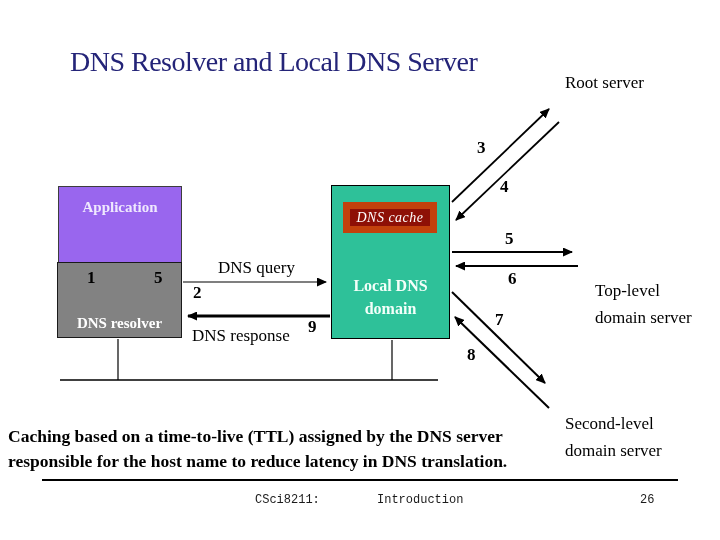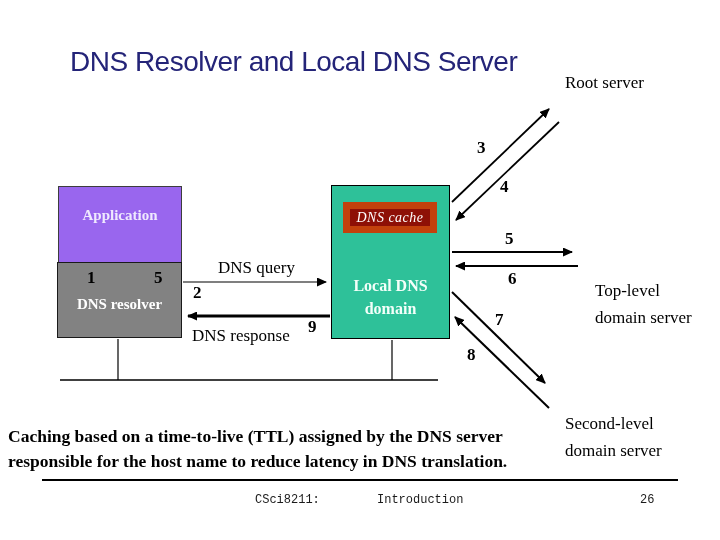--- a/index.html
+++ b/index.html
@@ -1,28 +1,28 @@
 <!DOCTYPE html>
 <html><head>
 <meta charset="utf-8">
 <style>
   html,body{margin:0;padding:0;background:#fff;}
   .slide{position:relative;width:720px;height:540px;background:#ffffff;overflow:hidden;
          font-family:"Liberation Serif",serif;}
 
-  .title{position:absolute;left:70px;top:46px;font-family:Liberation Sans, sans-serif;
+  .title{position:absolute;left:70px;top:46px;font-family:Liberation Serif, serif;
          font-size:28px;letter-spacing:-0.5px;color:#242478;white-space:nowrap;}
 
   svg.overlay{position:absolute;left:0;top:0;width:720px;height:540px;pointer-events:none;}
 
   .box{position:absolute;box-sizing:border-box;text-align:center;}
   .box-app{left:58px;top:186px;width:124px;height:77px;background:#9966EE;border:1px solid #3d3d3d;
-           color:#EFE9FE;font-weight:bold;font-size:15px;padding-top:20px;}
+           color:#EFE9FE;font-weight:bold;font-size:15px;padding-top:12px;}
   .box-resolver{left:57px;top:262px;width:125px;height:76px;background:#828282;border:1px solid #1a1a1a;
-           color:#ffffff;font-weight:bold;font-size:15px;padding-top:33px;}
+           color:#ffffff;font-weight:bold;font-size:15px;padding-top:52px;}
   .box-teal{left:331px;top:185px;width:119px;height:154px;background:#2EC199;border:1px solid #000;}
   .box-cache{position:absolute;left:11px;top:16px;width:94px;height:31px;background:#8E1006;
            border:7px solid #c2410c;color:#fff;font-size:14px;letter-spacing:.5px;
            display:flex;align-items:flex-end;justify-content:center;box-sizing:border-box;font-style:italic;}
   .teal-label{position:absolute;left:0;right:0;top:88px;text-align:center;color:#F4FFFA;
            font-weight:bold;font-size:16px;line-height:23px;}
 
   .lbl{position:absolute;font-size:17px;color:#000;white-space:nowrap;}
   .num{position:absolute;font-size:17px;font-weight:bold;color:#000;white-space:nowrap;}
   .two-line{line-height:27px;margin-top:34px;}

